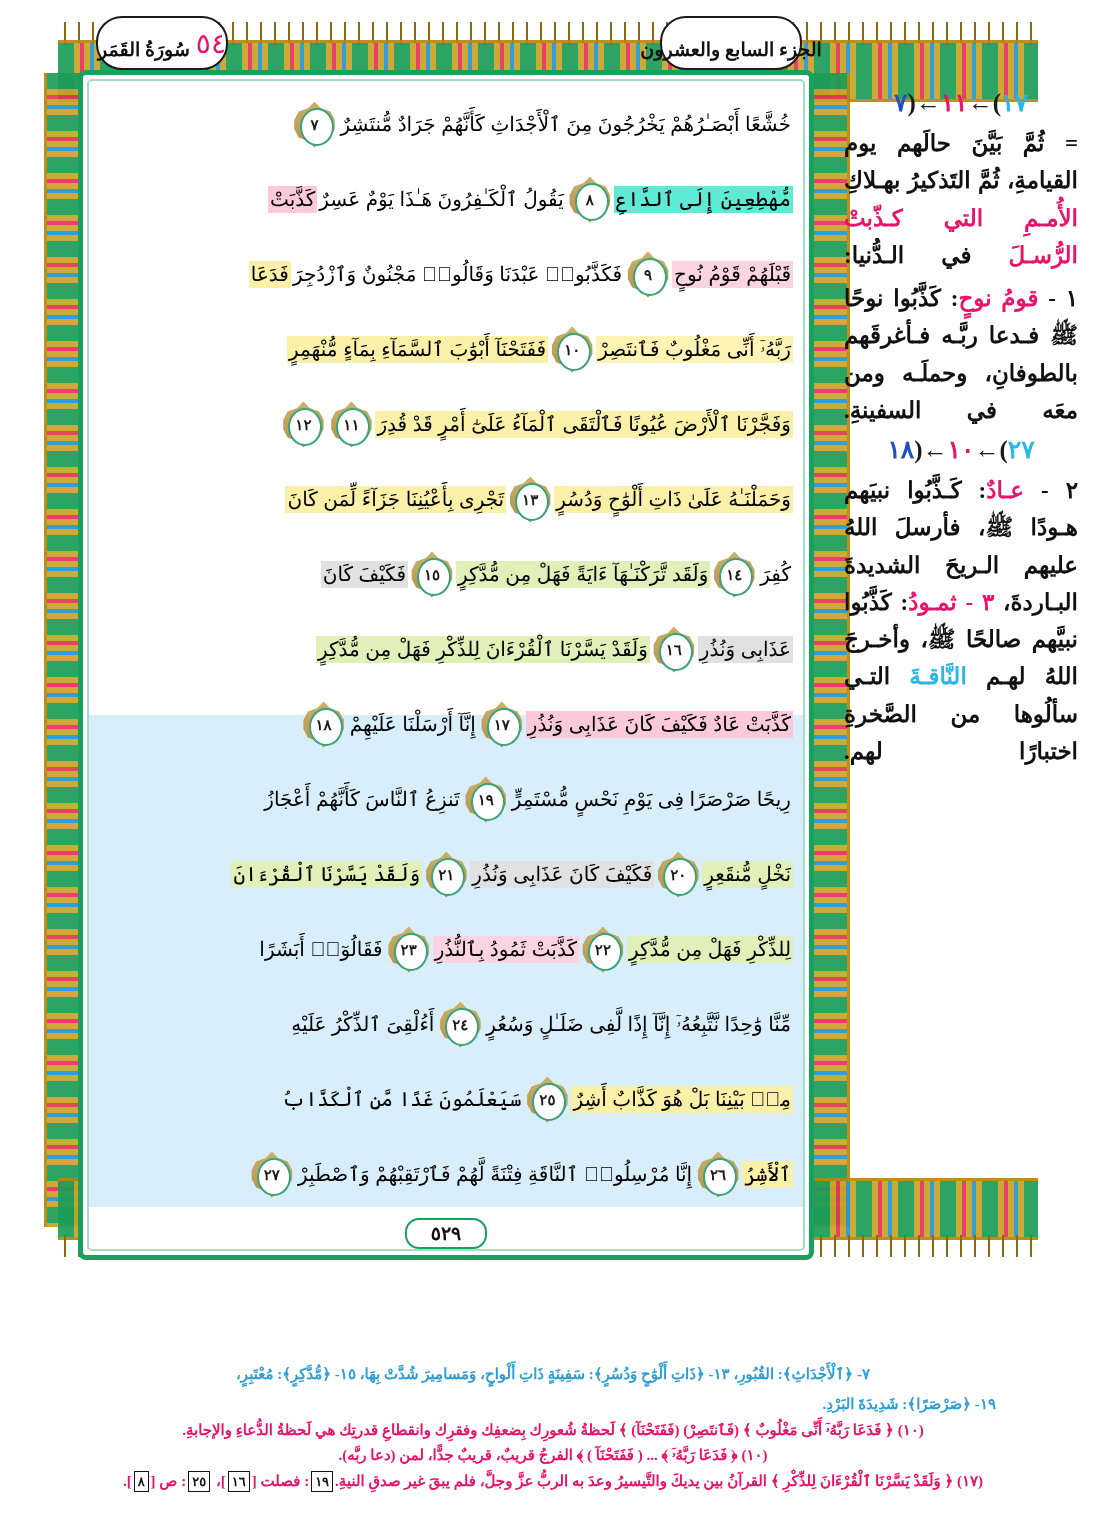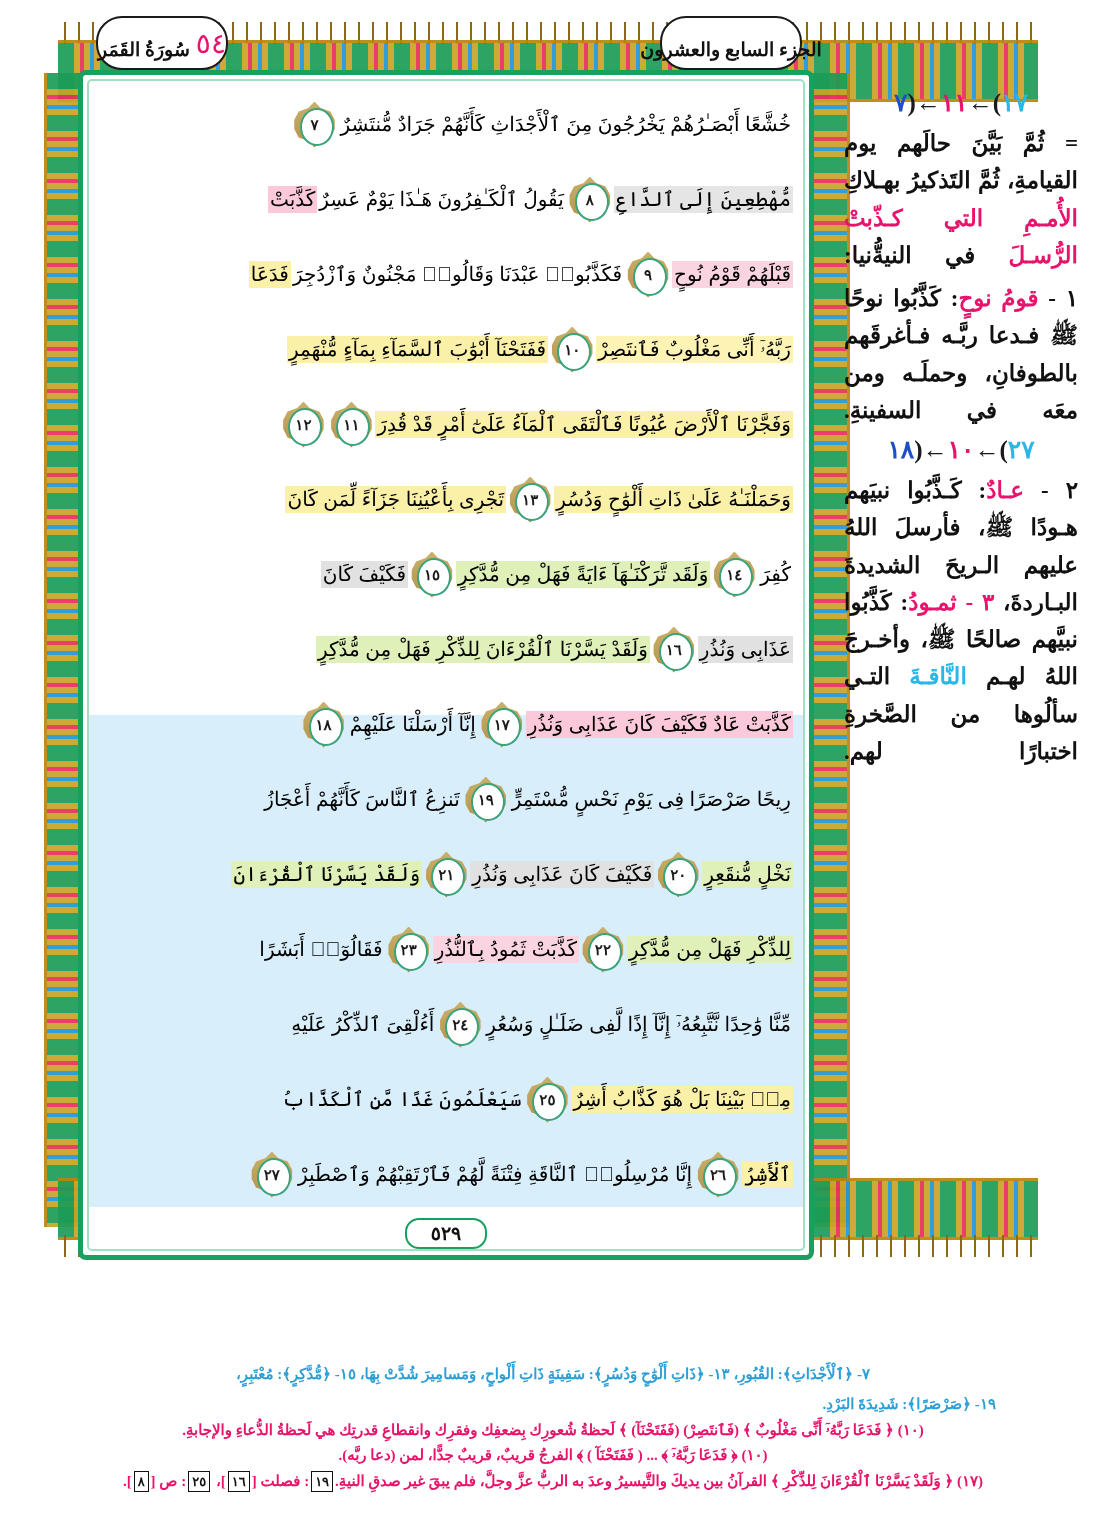--- a/index.html
+++ b/index.html
@@ -127,21 +127,21 @@
   .aya-line .seg{
     font-size:20px;
     line-height:1.05;
     color:#000;
     font-family:Liberation Sans, sans-serif;
     padding:3px 2px;
     display:inline-block;
   }
   .seg.hl-pink{background:#fbc9d9;}
   .seg.hl-pink2{background:#fbd4e2;}
-  .seg.hl-orange{background:#e5e5e5;}
+  .seg.hl-orange{background:#5eead4;}
   .seg.hl-yellow{background:#fbf0a8;}
   .seg.hl-yellow2{background:#fdf3b5;}
   .seg.hl-green{background:#dff0b8;}
   .seg.hl-gray{background:#e1e1e1;}
   .seg.hl-none{background:transparent;}
 
   
   .aya-mark{
     display:inline-flex;
     align-items:center;justify-content:center;
@@ -439,21 +439,21 @@
           </span>
         </div>
       </div>
     <div class="page-num-wrap">
       <div class="page-num">٥٢٩</div>
     </div>
   </div>
 
   <div class="sidebar" id="sidebar">
       <div class="range-line"><span class="c">١٧</span><span class="arrow">)←</span><span class="b">١١</span><span class="arrow">←(</span><span class="a">٧</span></div>
-      <p class="sb-p"><span class="">= ثُمَّ بَيَّنَ حالَهم يوم القيامةِ، ثُمَّ التَذكيرُ بهـلاكِ </span><span class="hot-pink">الأُمـمِ التي كـذّبتْ الرُّسـلَ</span><span class=""> في النيةُّنيا:</span></p>
+      <p class="sb-p"><span class="">= ثُمَّ بَيَّنَ حالَهم يوم القيامةِ، ثُمَّ التَذكيرُ بهـلاكِ </span><span class="hot-pink">الأُمـمِ التي كـذّبتْ الرُّسـلَ</span><span class=""> في الـدُّنيا:</span></p>
       <p class="sb-p"><span class="">١ - </span><span class="hot-pink">قومُ نوحٍ</span><span class="">: كَذَّبُوا نوحًا ﷺ فـدعا ربَّـه فـأغرقَهم بالطوفانِ، وحملَـه ومن معَه في السفينةِ.</span></p>
       <div class="range-line"><span class="c">٢٧</span><span class="arrow">)←</span><span class="b">١٠</span><span class="arrow">←(</span><span class="a">١٨</span></div>
       <p class="sb-p"><span class="">٢ - </span><span class="hot-pink">عـادٌ</span><span class="">: كَـذَّبُوا نبيَهم هـودًا ﷺ، فأرسلَ اللهُ عليهم الـريحَ الشديدةَ البـاردةَ، </span><span class="hot-pink">٣ - ثمـودُ</span><span class="">: كَذَّبُوا نبيَّهم صالحًا ﷺ، وأخـرجَ اللهُ لهـم </span><span class="cyan">النَّاقـةَ</span><span class=""> التـي سألُوها من الصَّخرةِ اختبارًا لهم.</span></p>
     </div>
 
   <div class="footnotes" id="footnotes">
       <div class="fn-line fn-blue"><span>٧- ﴿ٱلْأَجْدَاثِ﴾: القُبُورِ، ١٣- ﴿ذَاتِ أَلْوَٰحٍ وَدُسُرٍ﴾: سَفِينَةٍ ذَاتِ أَلْواحٍ، وَمَسامِيرَ شُدَّتْ بِهَا، ١٥- ﴿مُّدَّكِرٍ﴾: مُعْتَبِرٍ،</span></div>
       <div class="fn-line fn-blue right"><span>١٩- ﴿صَرْصَرًا﴾: شَدِيدَةَ البَرْدِ.</span></div>
       <div class="fn-line fn-pink"><span>(١٠) ﴿ فَدَعَا رَبَّهُۥٓ أَنِّى مَغْلُوبٌ ﴾ (فَٱنتَصِرْ) (فَفَتَحْنَآ) ﴾ لَحظةُ شُعورِك بِضعفِك وفقرِك وانقطاعِ قدرتِك هي لَحظةُ الدُّعاءِ والإجابةِ.</span></div>
       <div class="fn-line fn-pink"><span>(١٠) ﴿ فَدَعَا رَبَّهُۥٓ ﴾ ... ( فَفَتَحْنَآ ) ﴾ الفرجُ قريبٌ، قريبٌ جدًّا، لمن (دعا ربَّه).</span></div>

